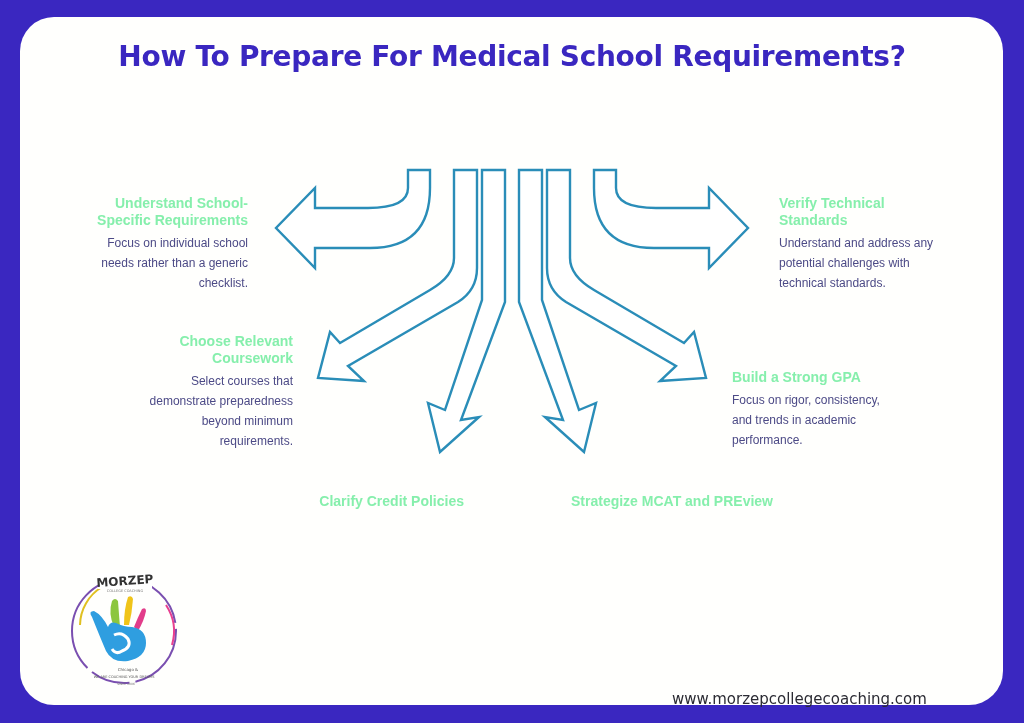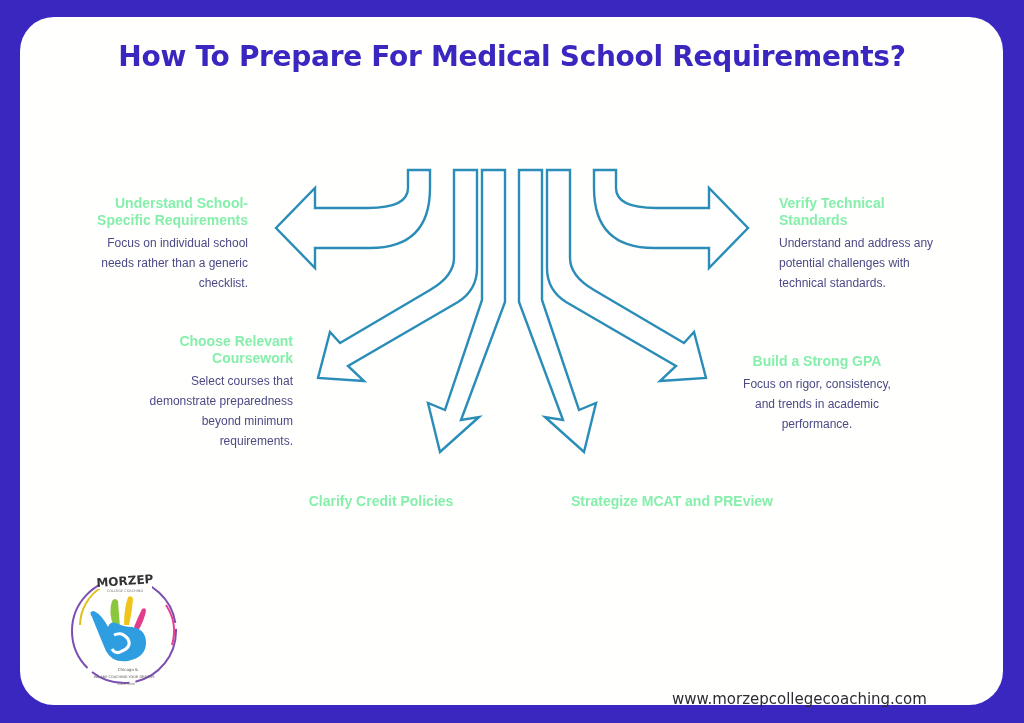--- a/index.html
+++ b/index.html
@@ -94,29 +94,29 @@
   <div class="d" style="padding-left:10px;">Focus on individual school needs rather than a generic checklist.</div>
 </div>
 
 <div class="block right-align" style="left:128px; top:333px; width:165px;">
   <div class="h">
     <span>Choose Relevant</span><br><span>Coursework</span>
   </div>
   <div class="d" style="padding-left:20px;">Select courses that demonstrate preparedness beyond minimum requirements.</div>
 </div>
 
-<div class="block right-align" style="left:298px; top:493px; width:166px;text-align:center;">
+<div class="block right-align" style="left:298px; top:493px; width:166px;">
   <div class="h">Clarify Credit Policies</div>
 </div>
 
 <div class="block left-align" style="left:571px; top:493px; width:210px;">
   <div class="h">Strategize MCAT and PREview</div>
 </div>
 
-<div class="block left-align" style="left:732px; top:353px; width:170px;text-align:center;">
+<div class="block left-align" style="left:732px; top:369px; width:170px;">
   <div class="h">Build a Strong GPA</div>
   <div class="d">Focus on rigor, consistency, and trends in academic performance.</div>
 </div>
 
 <div class="block left-align" style="left:779px; top:195px; width:180px;">
   <div class="h">
     <span>Verify Technical</span><br><span>Standards</span>
   </div>
   <div class="d">Understand and address any potential challenges with technical standards.</div>
 </div>

